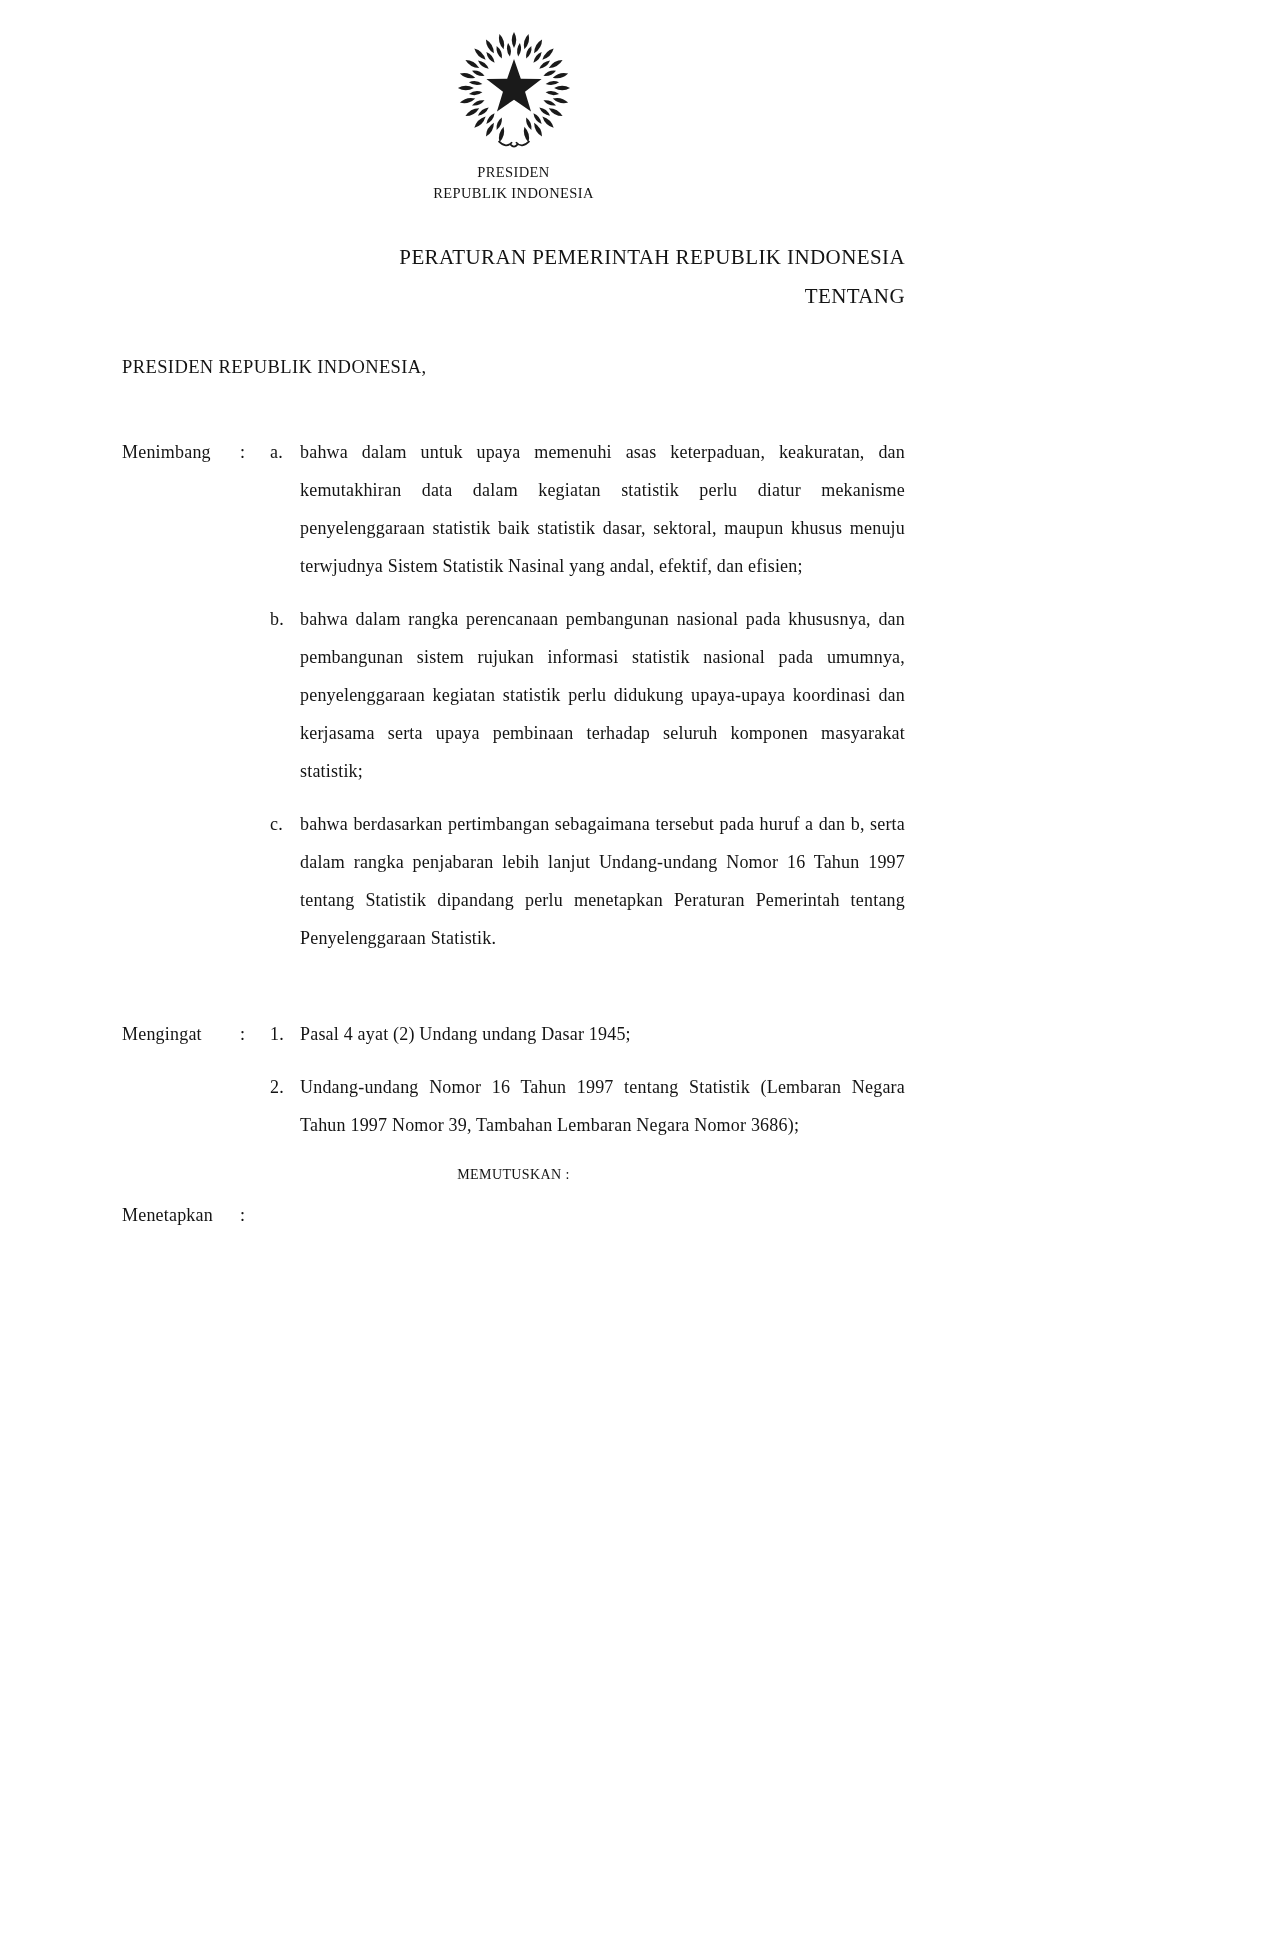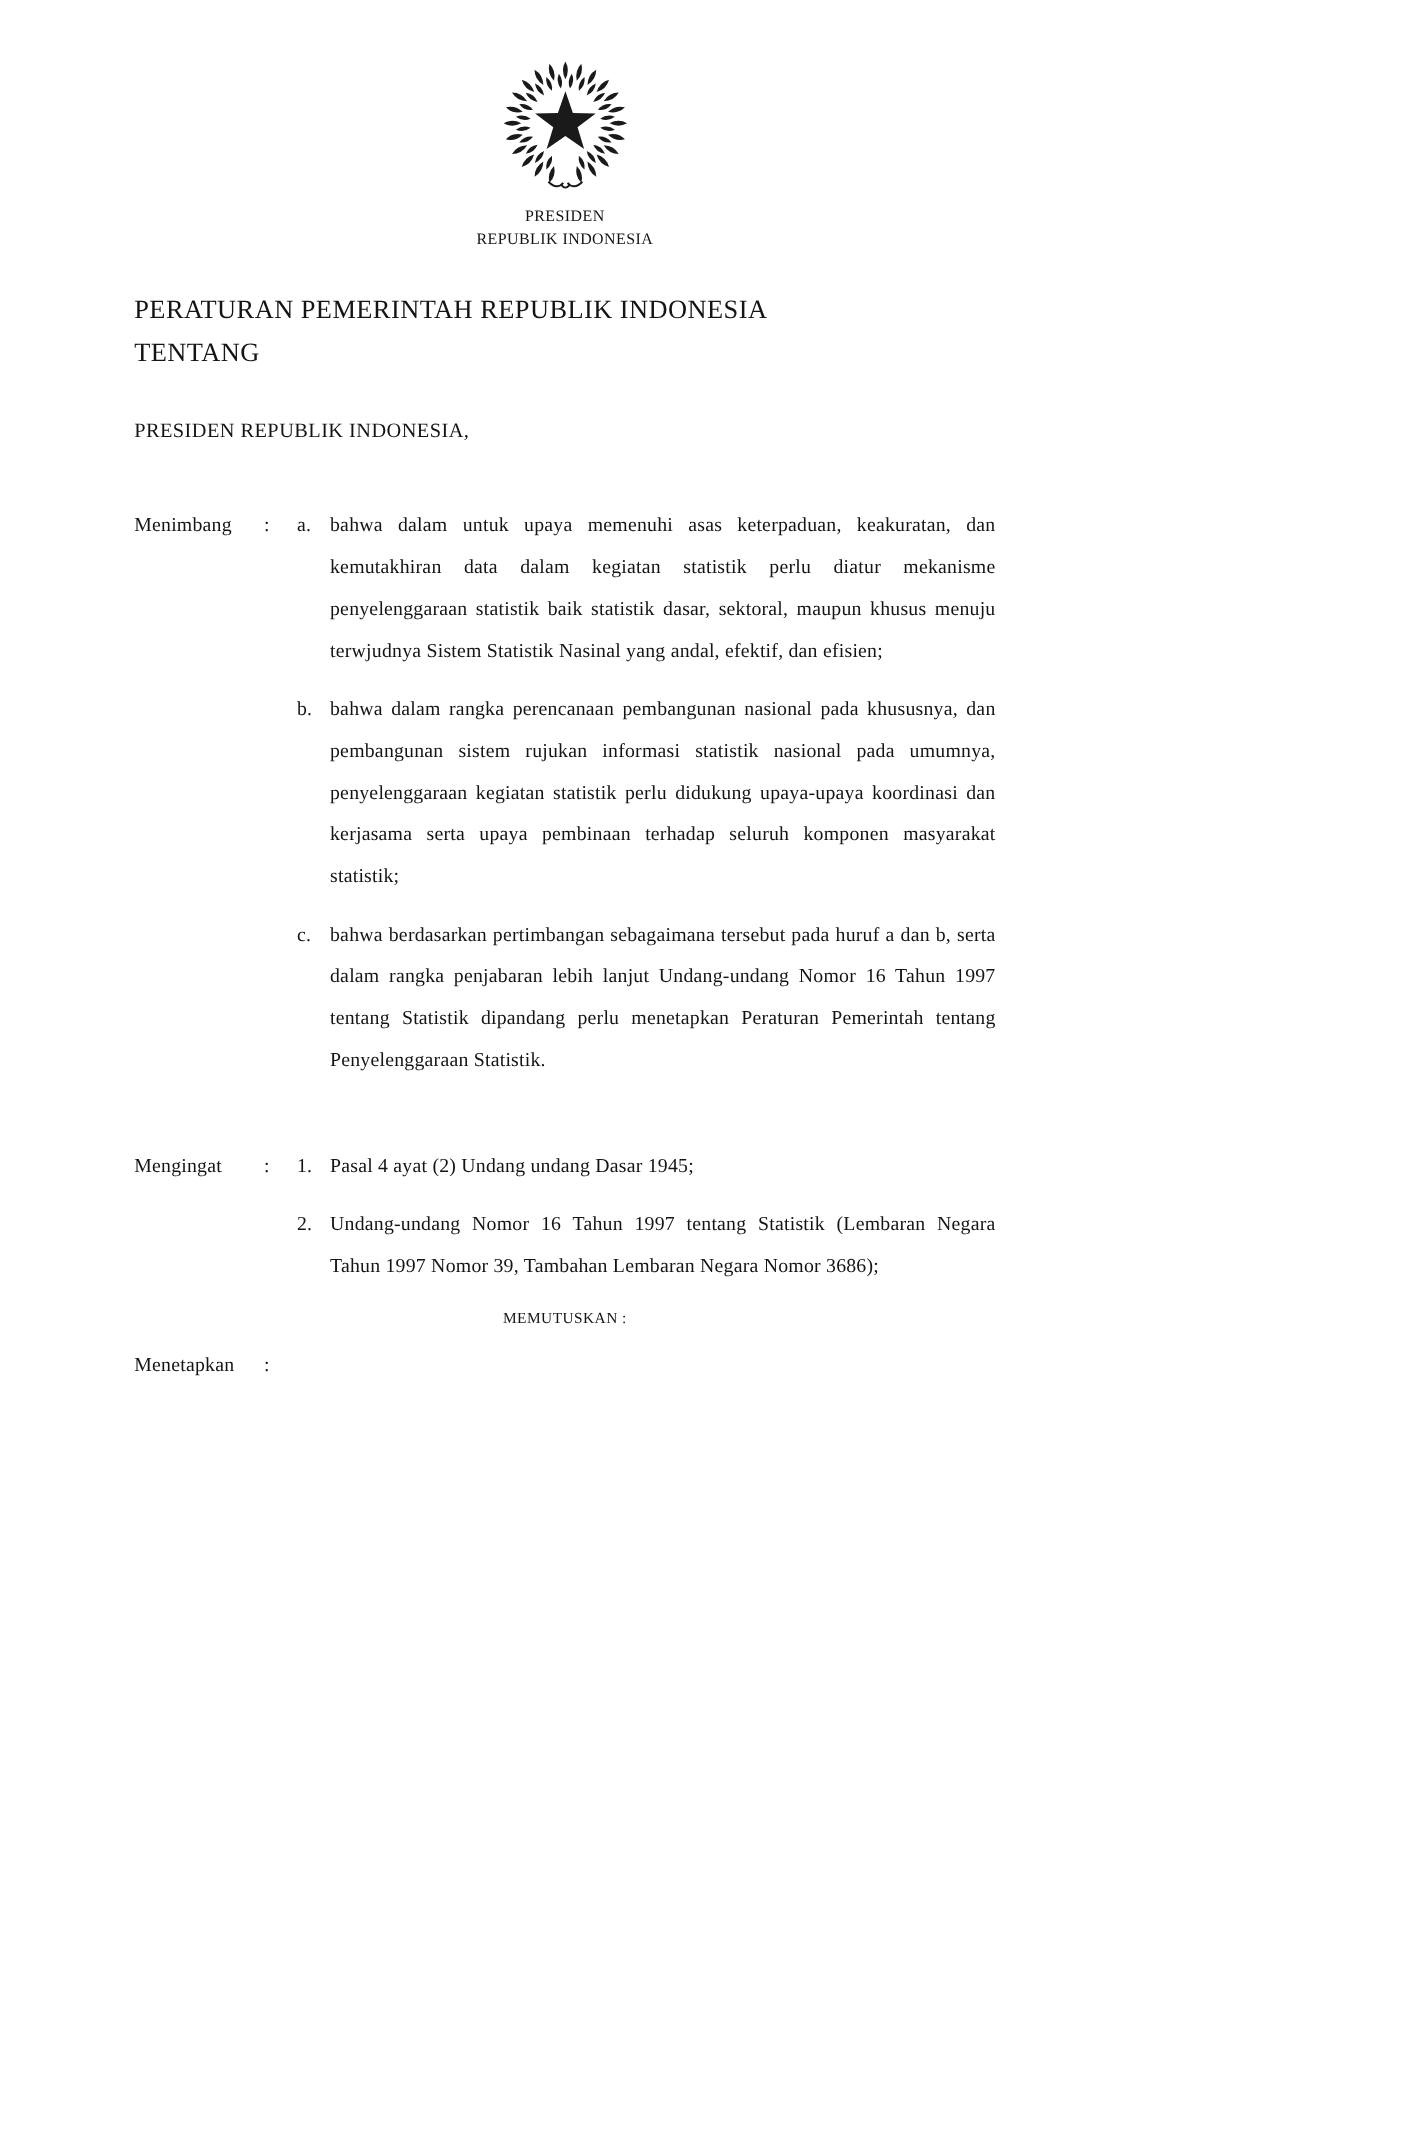--- a/index.html
+++ b/index.html
@@ -7,34 +7,34 @@
   body {
     width: 1275px;
     height: 1950px;
     font-family: "Liberation Serif", serif;
     color: #141414;
     overflow: hidden;
   }
   .page {
     width: 783px;
     margin-left: 122px;
-    padding-top: 50px;
+    padding-top: 26px;
   }
   .seal-block { text-align: center; }
   .seal-block svg { display: inline-block; }
   .seal-caption {
     margin-top: 4px;
     font-size: 14.5px;
     line-height: 21px;
     letter-spacing: 0.4px;
   }
   .title-block {
     margin-top: 34px;
-    text-align: left;
-    font-size: 24px;
+    text-align: right;
+    font-size: 21px;
     line-height: 39px;
     letter-spacing: 0.4px;
   }
   .subject {
     margin-top: 32px;
     text-align: left;
     font-size: 18.5px;
     line-height: 39px;
     letter-spacing: 0.4px;
   }

